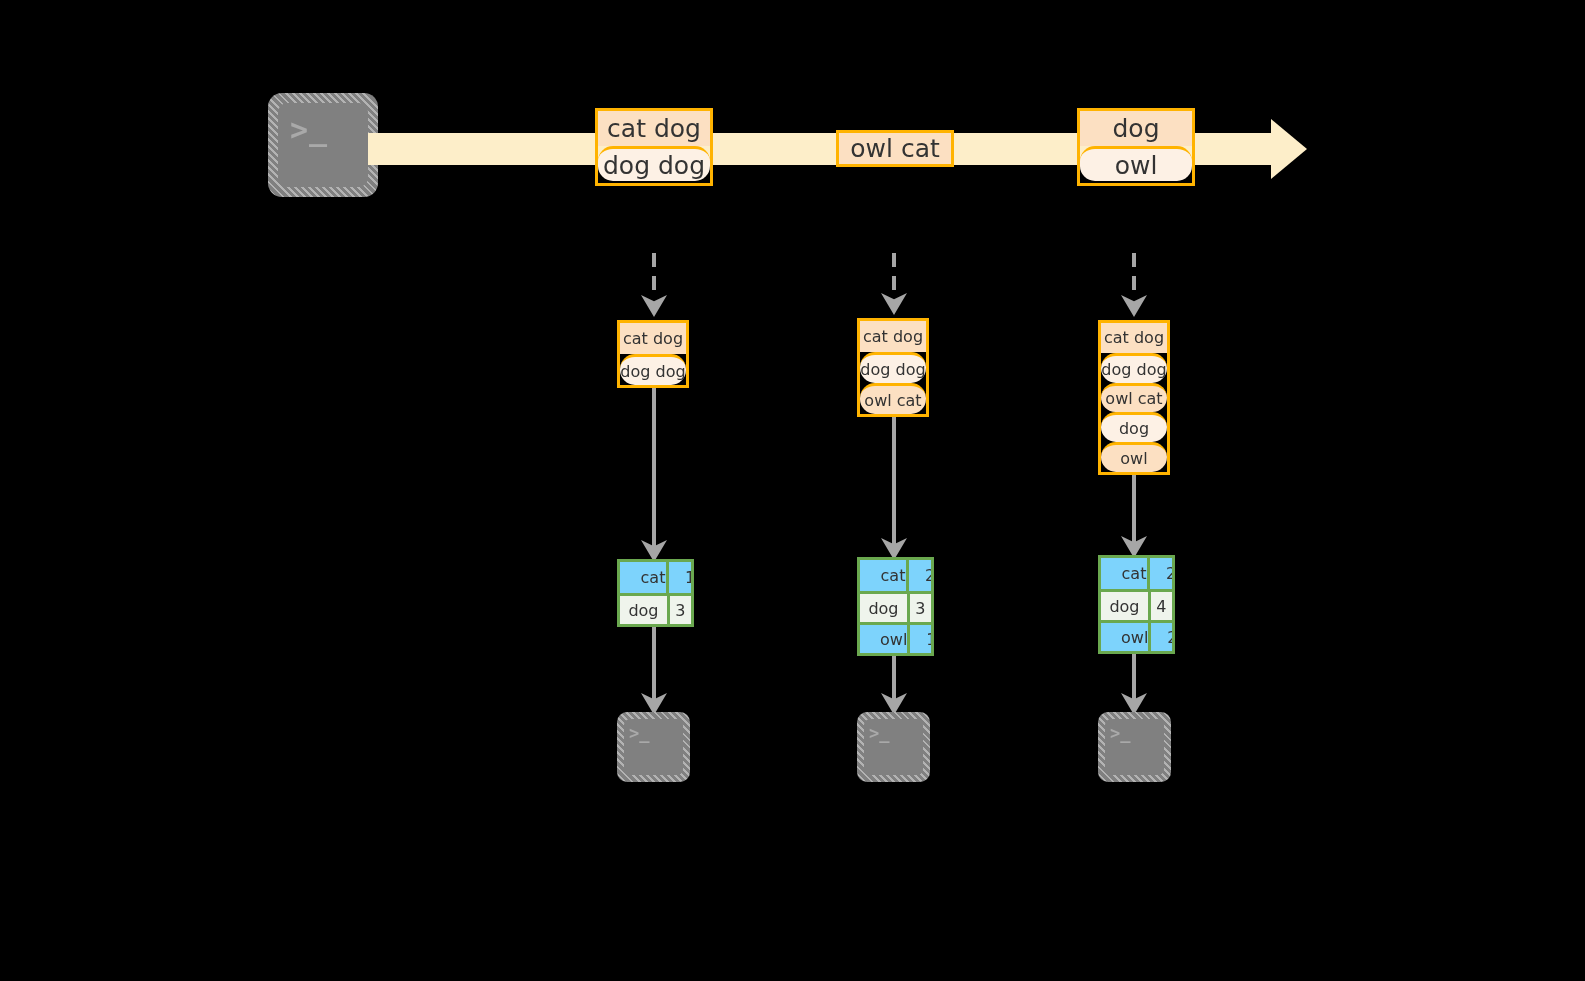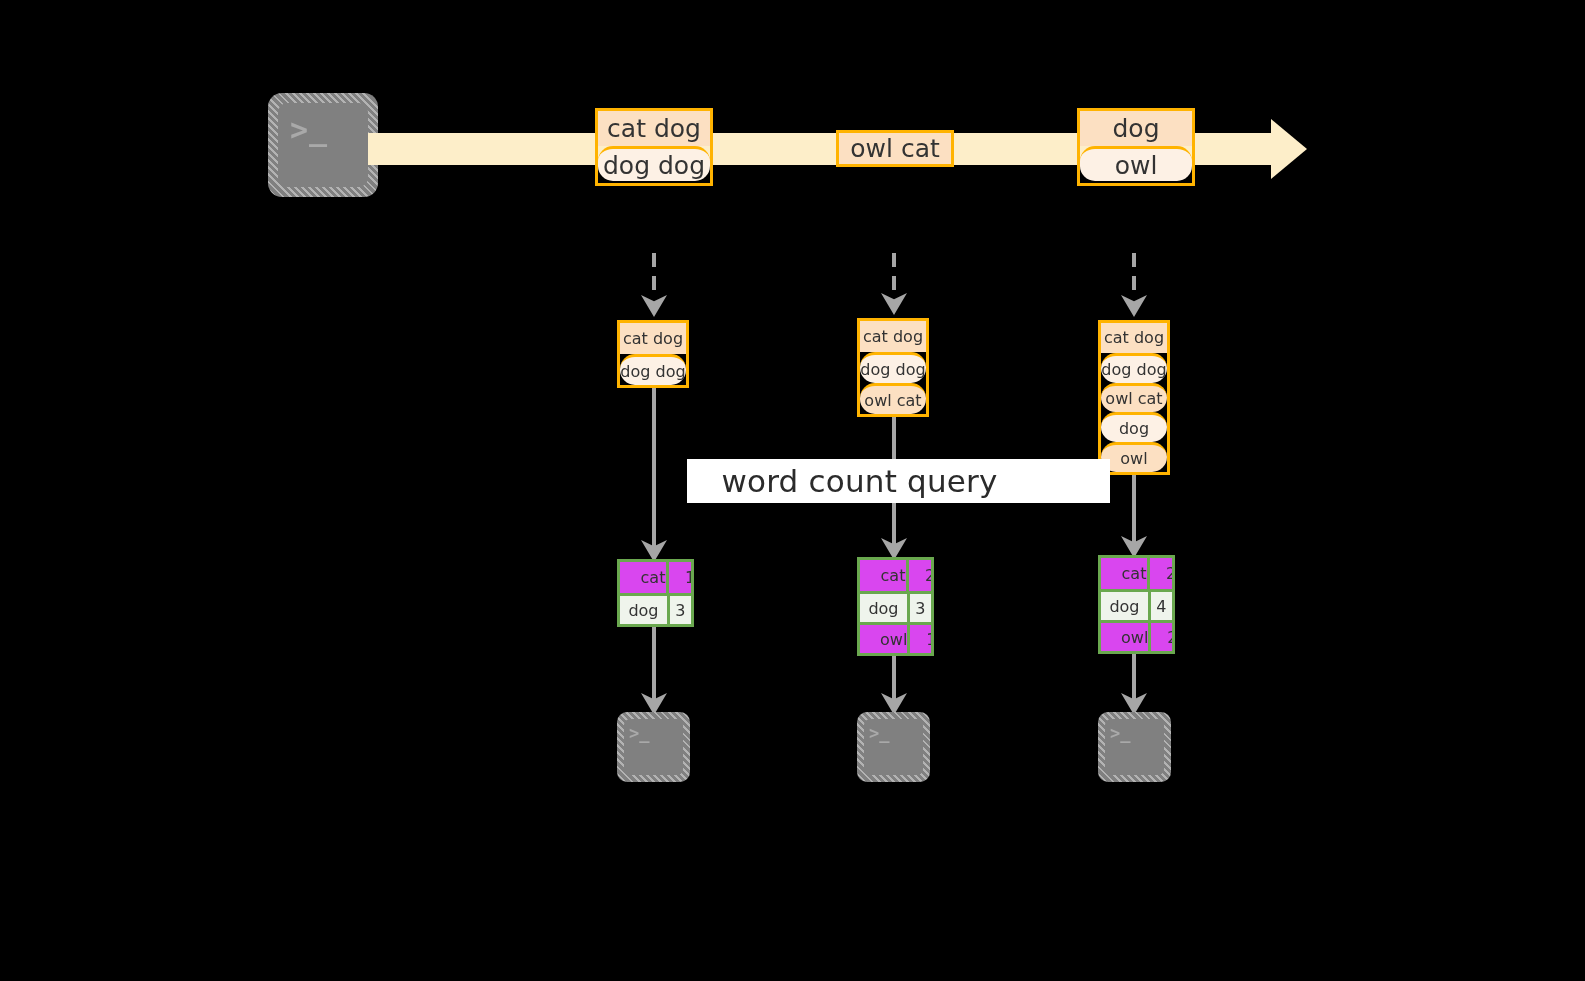--- a/index.html
+++ b/index.html
@@ -120,21 +120,21 @@
   .res-cell {
     box-sizing: border-box;
     display: flex;
     align-items: center;
     justify-content: center;
     font-size: 16px;
     color: #333333;
   }
   .res-cell.word { width: 49px; }
   .res-cell.count { width: 25px; border-left: 3px solid #6aa84f; }
-  .gfill-a { background: #d946ef; padding-left: 20px; }
+  .gfill-a { background: #7dd3fc; padding-left: 20px; }
   .gfill-b { background: #eff4ec; }
 
   
   .dash-line {
     position: absolute;
     width: 4px;
     background-image: linear-gradient(#a6a6a6 0 60%, rgba(0,0,0,0) 60% 100%);
     background-size: 4px 23px;
     background-repeat: repeat-y;
   }
@@ -289,17 +289,14 @@
   </div>
 
   <div class="solid-line" style="left:1132px; top:654px; height:46px;"></div>
   <div class="arrow-head" style="left:1121px; top:693px;"></div>
 
   <div class="term small" style="left:1098px; top:712px; width:73px; height:70px;">
     <div class="inner"></div>
     <div class="glyph">&gt;_</div>
   </div>
 
-  <div class="query-label" style="left:687px; top:459px; width:423px; height:44px;">
-    <span>word count query</span>
-  </div>
 
 </div>
 
 </body></html>

